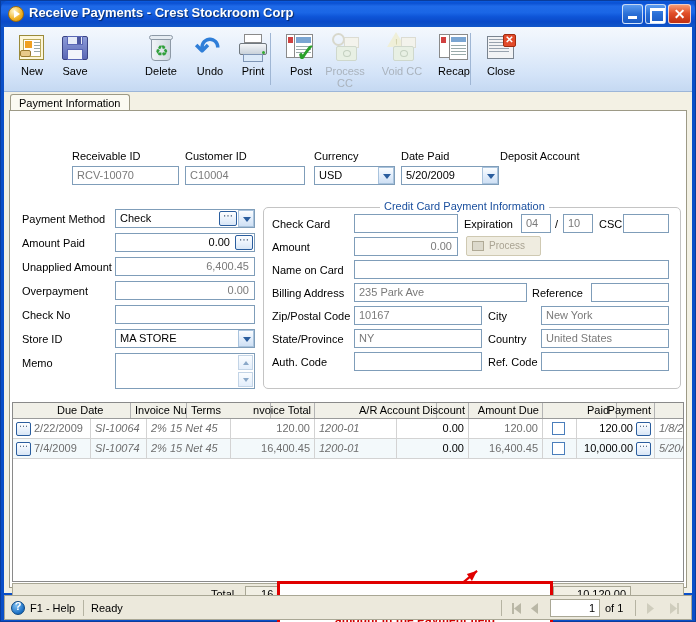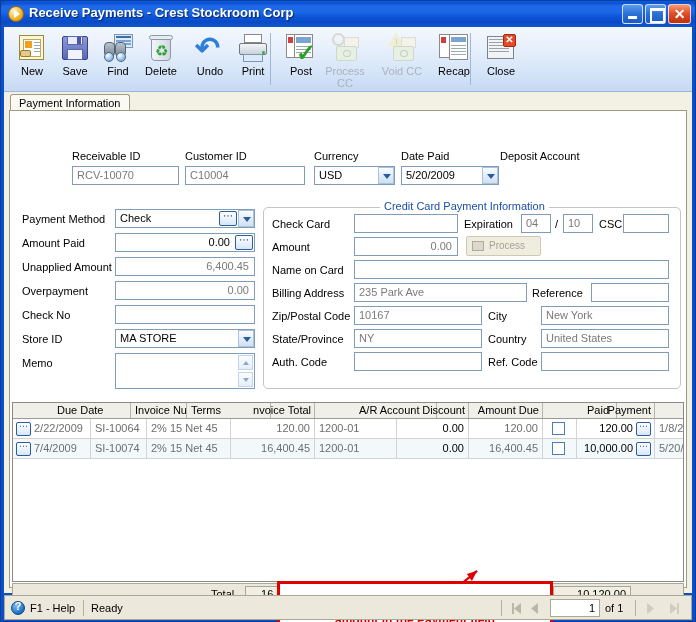--- a/index.html
+++ b/index.html
@@ -146,21 +146,21 @@
   .gh.r { text-align: right; padding-right: 3px; }
   .gh.l { padding-left: 4px; margin-left: 40px; }
   .grow { position: absolute; left: 0; height: 20px; width: 670px; }
   .gc {
     position: absolute; top: 0; height: 20px; font-size: 11px;
     padding-top: 3px; overflow: hidden; white-space: nowrap;
     border-right: 1px solid #d3d3d3; border-bottom: 1px solid #d3d3d3;
     color: #6e6e6e;
   }
   .gc.r { text-align: right; padding-right: 4px; }
-  .gc.l { padding-left: 4px; }
+  .gc.l { padding-left: 4px; font-style: italic; }
   .gc.blk { color: #000; }
   .gell {
     position: absolute; width: 15px; height: 14px; top: 3px;
     background: linear-gradient(to bottom,#fdfeff,#eaf2fc 55%,#d8e6f6);
     border: 1px solid #2a5d9e; border-radius: 2px;
     font-size: 9px; color: #203a5c; text-align: center; line-height: 6px;
     cursor: pointer;
   }
   .gchk {
     position: absolute; width: 13px; height: 13px; top: 3px;
@@ -243,31 +243,20 @@
       <div class="tb-btn" style="left:45px">
         <div class="tbi">
           <div style="position:absolute;left:3px;top:4px;width:26px;height:24px;background:linear-gradient(to bottom,#8d9cd8,#5a67b5);border:1px solid #3b4483;border-radius:2px;"></div>
           <div style="position:absolute;left:8px;top:4px;width:16px;height:9px;background:#e7ecf8;border:1px solid #5a67b5;"></div>
           <div style="position:absolute;left:18px;top:5px;width:4px;height:7px;background:#4c57a0;"></div>
           <div style="position:absolute;left:8px;top:17px;width:16px;height:11px;background:#f2f4fb;border:1px solid #5a67b5;"></div>
         </div>
         <span class="tbl">Save</span>
       </div>
 
-      <div class="tb-btn" style="left:88px">
-        <div class="tbi">
-          <div style="position:absolute;left:12px;top:2px;width:19px;height:14px;background:#dfeaf8;border:1px solid #7e95b5;"></div>
-          <div style="position:absolute;left:14px;top:4px;width:15px;height:2px;background:#3a6ea8;box-shadow:0 4px 0 #7aa5d2,0 7px 0 #7aa5d2;"></div>
-          <div style="position:absolute;left:2px;top:10px;width:11px;height:15px;background:linear-gradient(to bottom,#b9c4d2,#7b8796);border:1px solid #5a6471;border-radius:4px;"></div>
-          <div style="position:absolute;left:13px;top:10px;width:11px;height:15px;background:linear-gradient(to bottom,#b9c4d2,#7b8796);border:1px solid #5a6471;border-radius:4px;"></div>
-          <div style="position:absolute;left:2px;top:20px;width:10px;height:10px;border-radius:50%;background:radial-gradient(circle at 35% 30%,#ffffff,#8fb8e0 65%,#4d7fb5);border:1px solid #4a6a8e;"></div>
-          <div style="position:absolute;left:14px;top:20px;width:10px;height:10px;border-radius:50%;background:radial-gradient(circle at 35% 30%,#ffffff,#8fb8e0 65%,#4d7fb5);border:1px solid #4a6a8e;"></div>
-        </div>
-        <span class="tbl">Find</span>
-      </div>
 
       <div class="tb-btn" style="left:131px">
         <div class="tbi">
           <div style="position:absolute;left:6px;top:5px;width:20px;height:24px;background:linear-gradient(to right,#f2f5f8,#cfd8e0);border:1px solid #8d99a6;border-radius:0 0 4px 4px;"></div>
           <div style="position:absolute;left:4px;top:3px;width:24px;height:5px;background:#e6ecf2;border:1px solid #8d99a6;border-radius:3px;"></div>
           <div style="position:absolute;left:10px;top:11px;color:#2fa03a;font-size:15px;line-height:15px;">♻</div>
         </div>
         <span class="tbl">Delete</span>
       </div>
 

